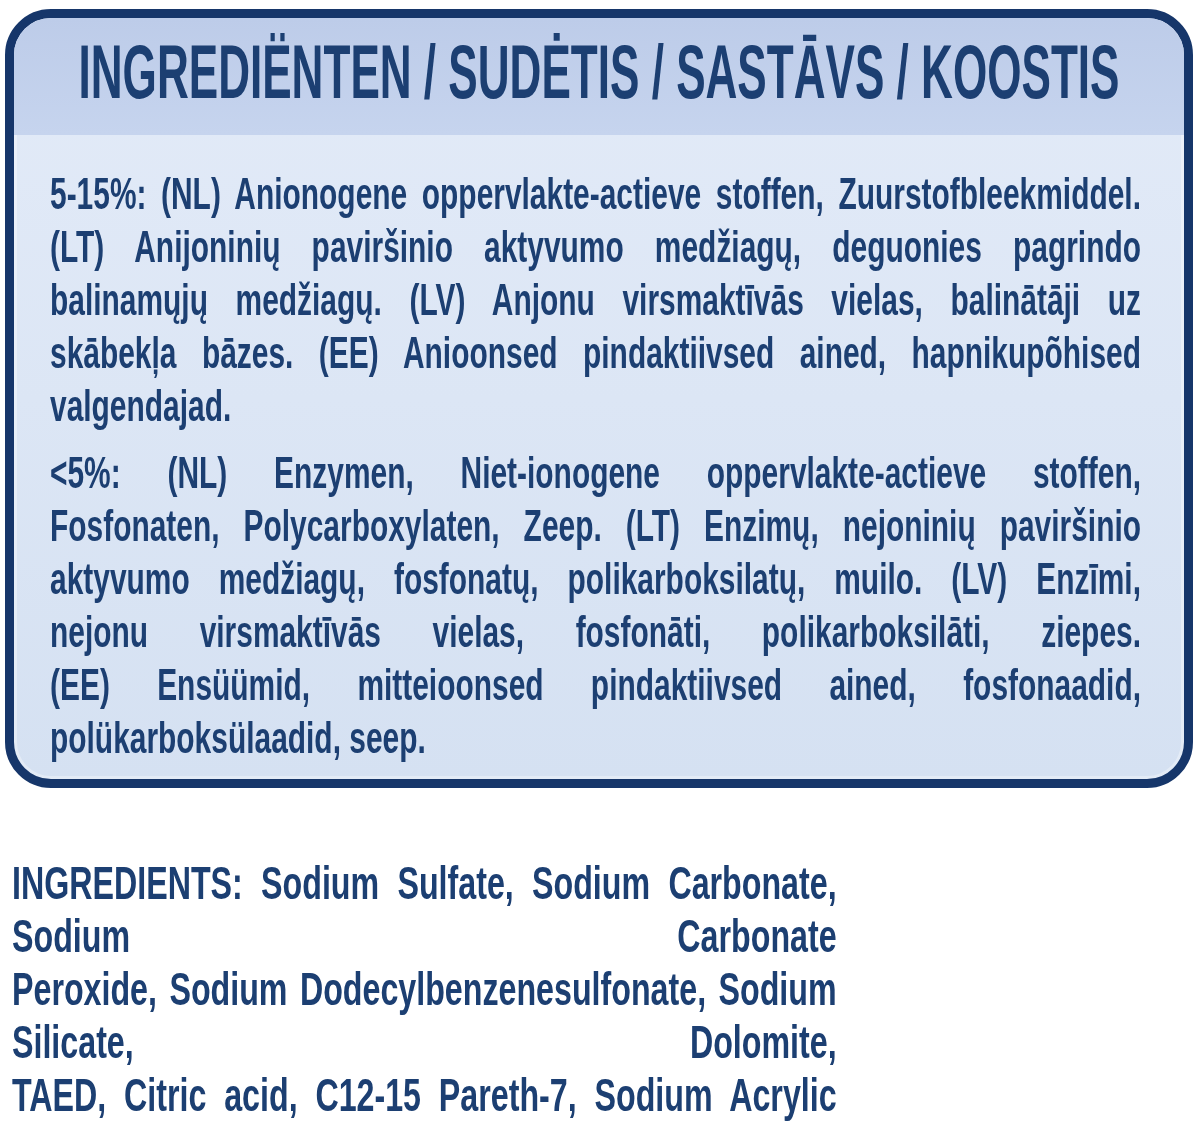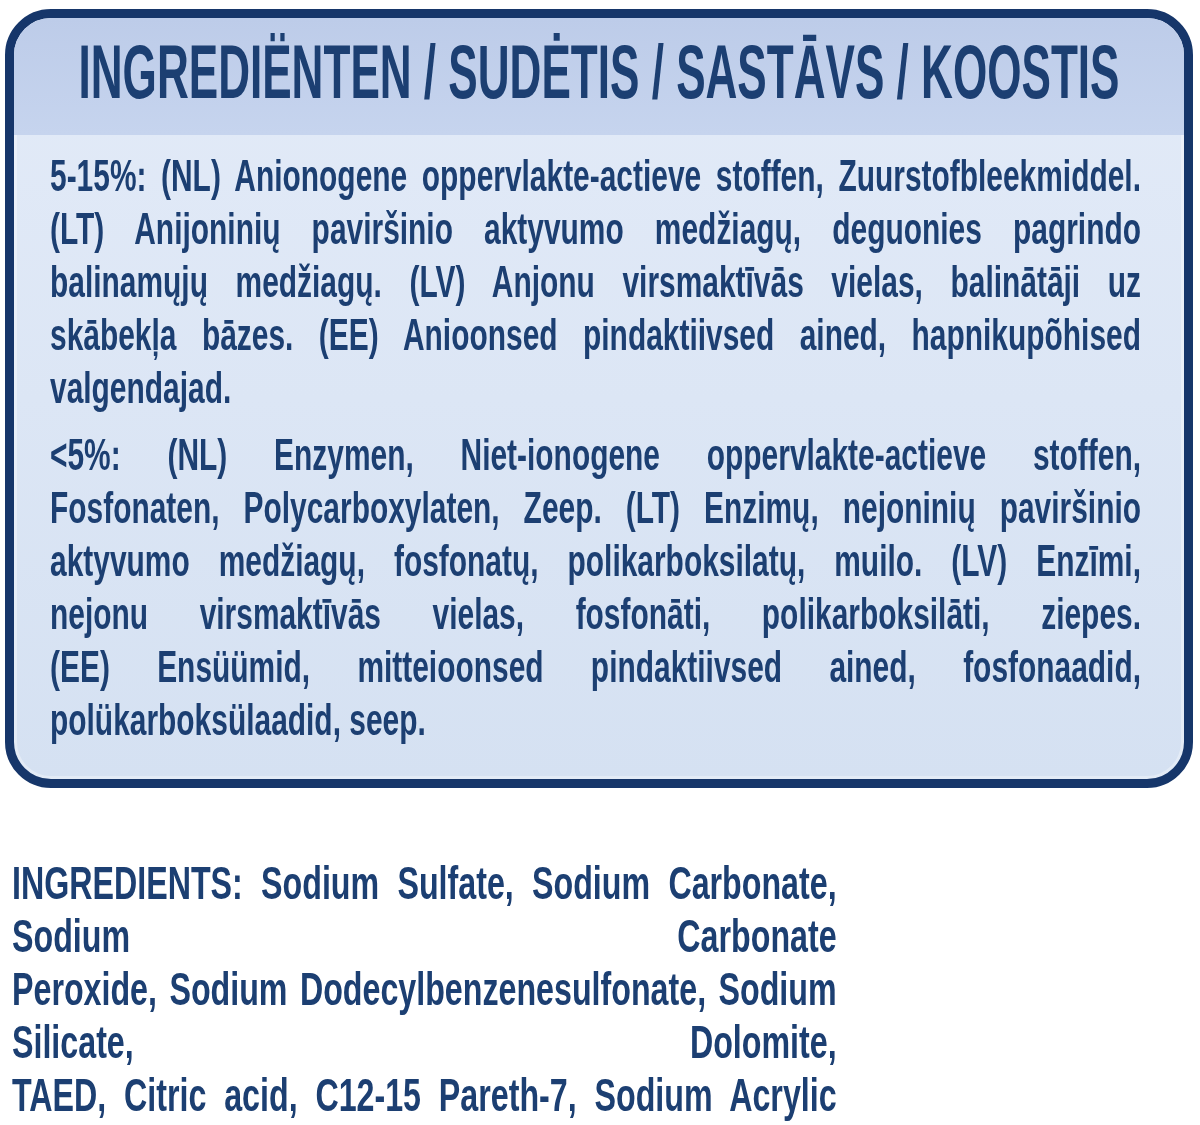--- a/index.html
+++ b/index.html
@@ -31,21 +31,21 @@
   }
 
   .panel-title {
     font-size: 76px;
     line-height: 108px;
     text-align: center;
     white-space: nowrap;
     letter-spacing: 0;
   }
 
-  .panel-body { padding: 14px 43px 0 36px; }
+  .panel-body { padding: 32px 43px 0 36px; }
 
   
   .squeeze-title, .squeeze-body, .squeeze-en {
     transform: scaleX(var(--sx));
     transform-origin: 0 0;
     width: calc(100% / var(--sx));
   }
   .squeeze-title { --sx: 0.58; }
   .squeeze-body  { --sx: 0.68; font-size: 44px; line-height: 53px; }
   .squeeze-en    { --sx: 0.70; font-size: 46px; line-height: 53px; }

